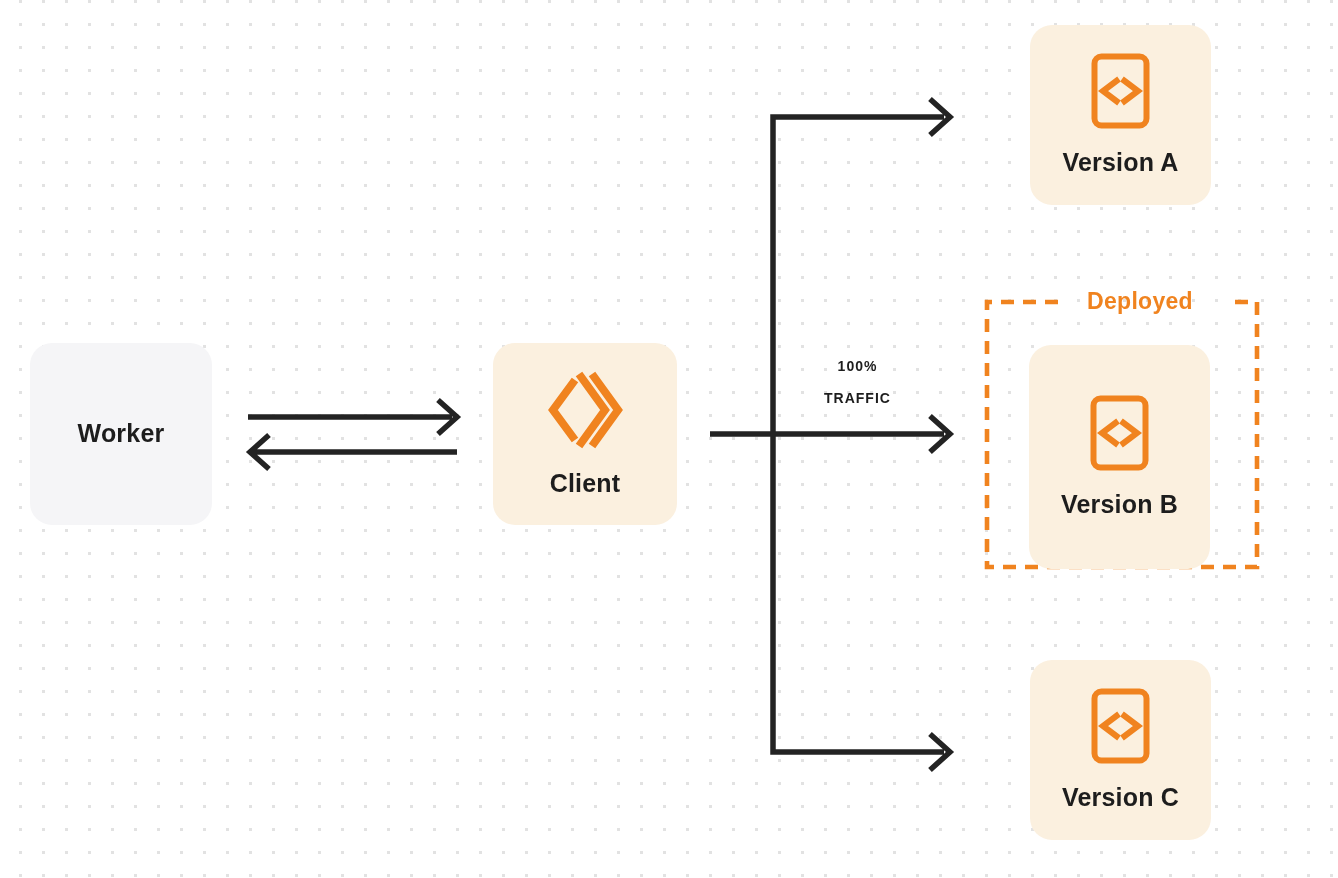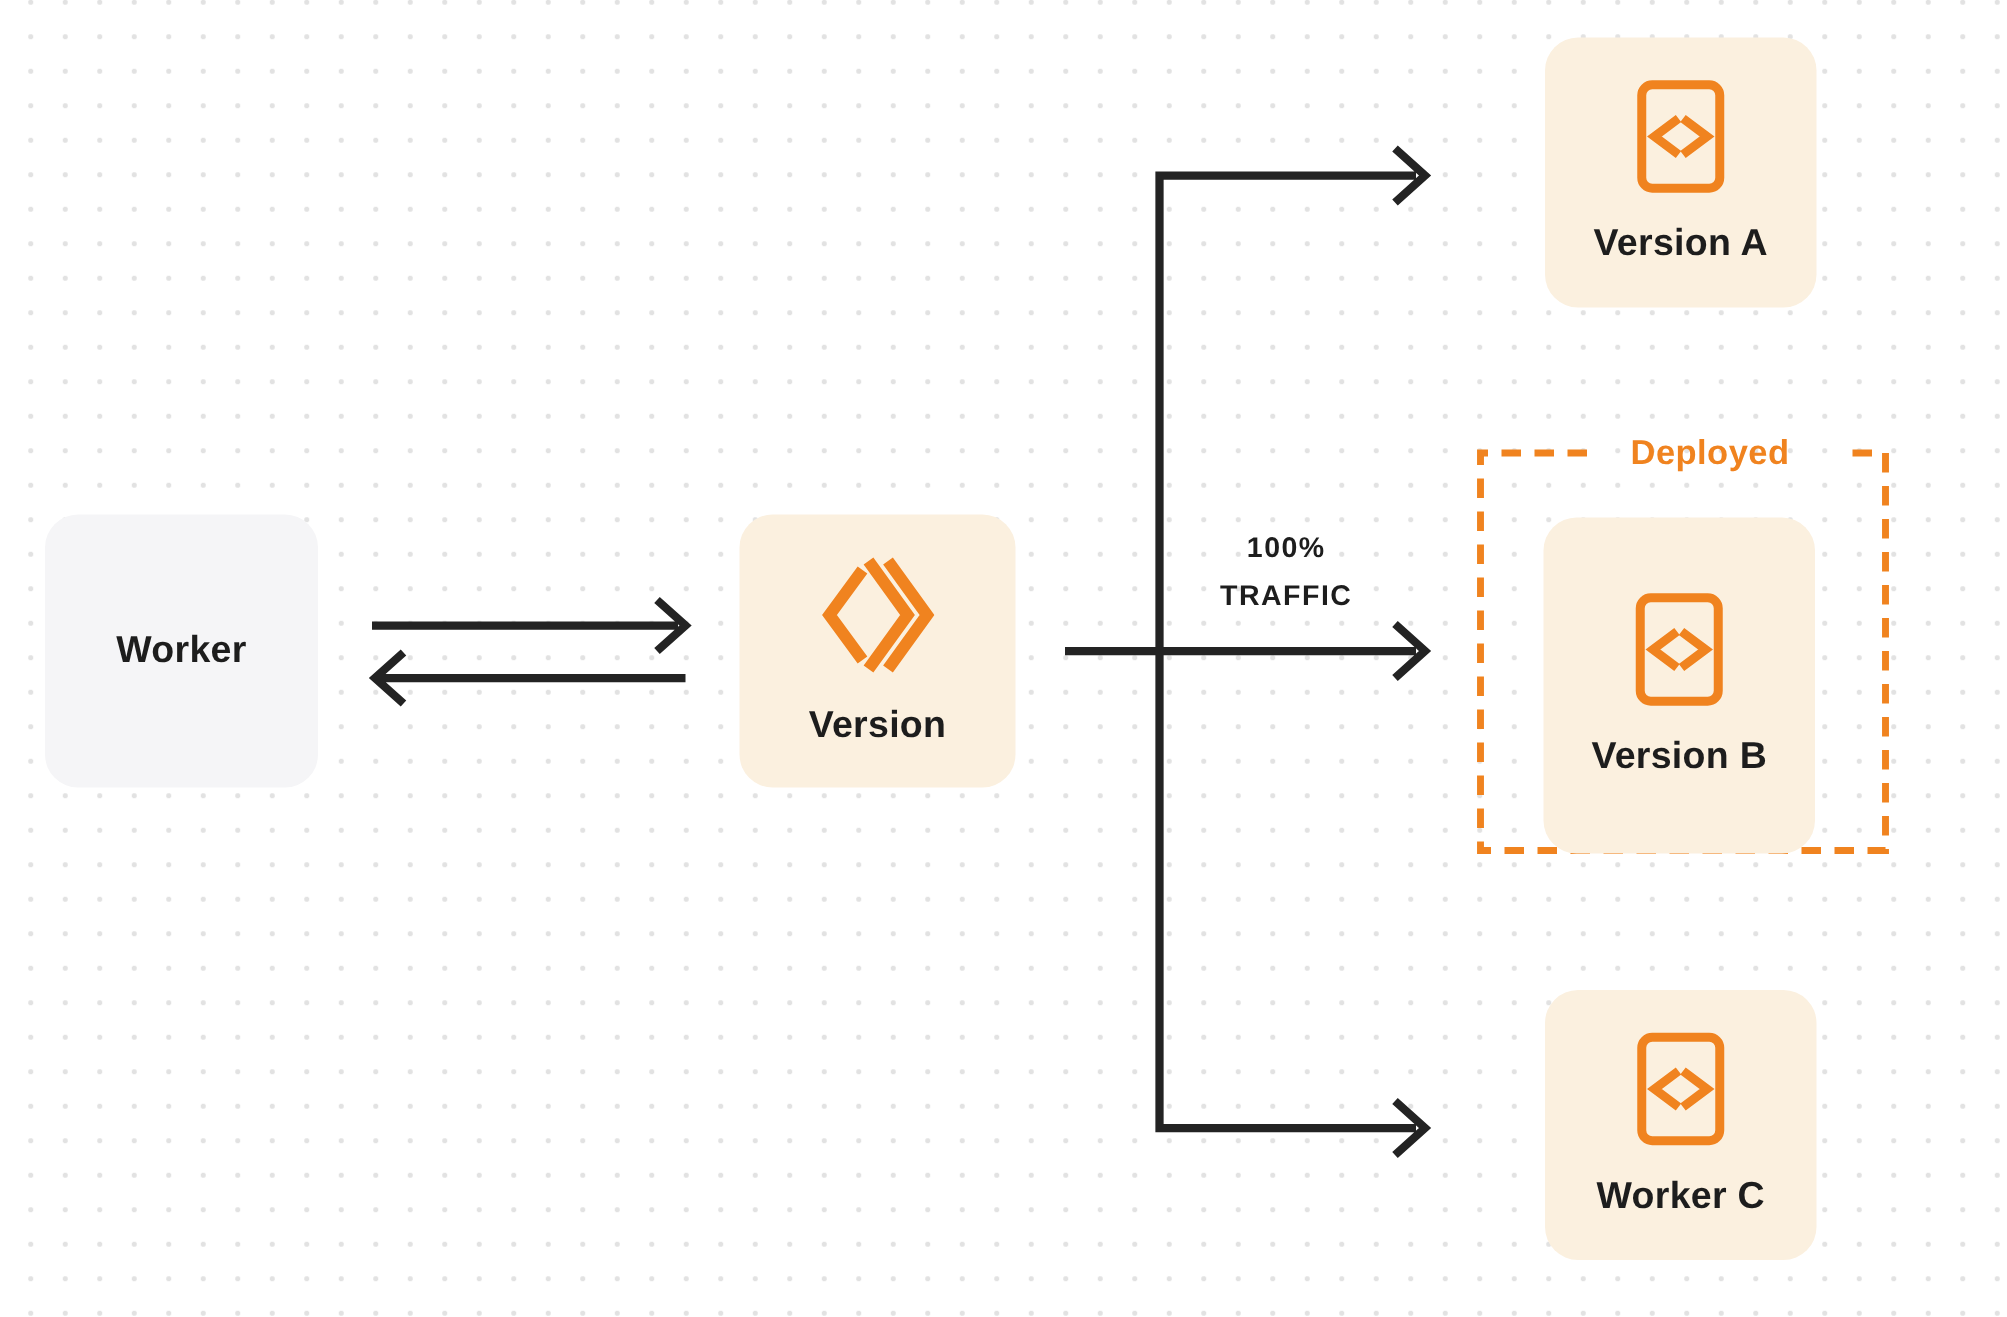--- a/index.html
+++ b/index.html
@@ -57,21 +57,21 @@
     left:987px;top:288px;width:270px;height:27px;
     text-align:center;line-height:27px;
     transform:translateX(18px);
     font-size:23px;font-weight:700;color:var(--orange);
     letter-spacing:0.3px;
   }
   .traffic-label{
     position:absolute;
     left:795px;top:350px;width:125px;
     text-align:center;
-    font-size:19px;font-weight:700;color:var(--text);
+    font-size:14px;font-weight:700;color:var(--text);
     letter-spacing:1px;line-height:32px;
   }
 </style>
 </head>
 <body>
 
 <div class="canvas">
 
   <svg class="overlay" viewBox="0 0 1338 878" xmlns="http://www.w3.org/2000/svg">
 
@@ -91,21 +91,21 @@
   <div class="node gray" style="left:30px;top:343px;width:182px;height:182px;">
     <span class="node-label">Worker</span>
   </div>
 
   <div class="node cream" style="left:493px;top:343px;width:184px;height:182px;">
     <svg width="76" height="80" viewBox="0 0 76 80" xmlns="http://www.w3.org/2000/svg">
       <path class="logo-stroke" d="M28 10 L6 40 L28 70"></path>
       <path class="logo-stroke" d="M32 4 L58 40 L32 76"></path>
       <path class="logo-stroke" d="M45 4 L71 40 L45 76"></path>
     </svg>
-    <span class="node-label">Version</span>
+    <span class="node-label">Client</span>
   </div>
 
   <div class="node cream" style="left:1030px;top:25px;width:181px;height:180px;">
     <svg width="59" height="76" viewBox="0 0 59 76" xmlns="http://www.w3.org/2000/svg">
       <rect class="file-rect" x="3.5" y="3.5" width="52" height="69" rx="7"></rect>
       <path class="file-chev" d="M28 26 L12 38 L28 50"></path>
       <path class="file-chev" d="M31 26 L47 38 L31 50"></path>
     </svg>
     <span class="node-label">Version A</span>
   </div>
@@ -118,21 +118,21 @@
     </svg>
     <span class="node-label">Version B</span>
   </div>
 
   <div class="node cream" style="left:1030px;top:660px;width:181px;height:180px;">
     <svg width="59" height="76" viewBox="0 0 59 76" xmlns="http://www.w3.org/2000/svg">
       <rect class="file-rect" x="3.5" y="3.5" width="52" height="69" rx="7"></rect>
       <path class="file-chev" d="M28 26 L12 38 L28 50"></path>
       <path class="file-chev" d="M31 26 L47 38 L31 50"></path>
     </svg>
-    <span class="node-label">Worker C</span>
+    <span class="node-label">Version C</span>
   </div>
 
   <div class="deployed-label">Deployed</div>
 
   <div class="traffic-label">
     <div>100%</div>
     <div>TRAFFIC</div>
   </div>
 
 </div>

